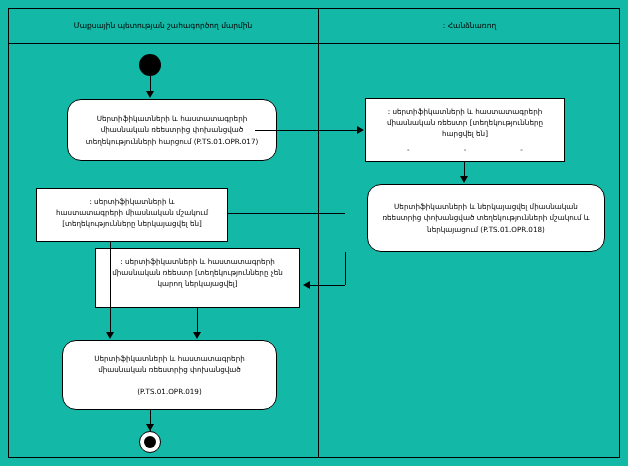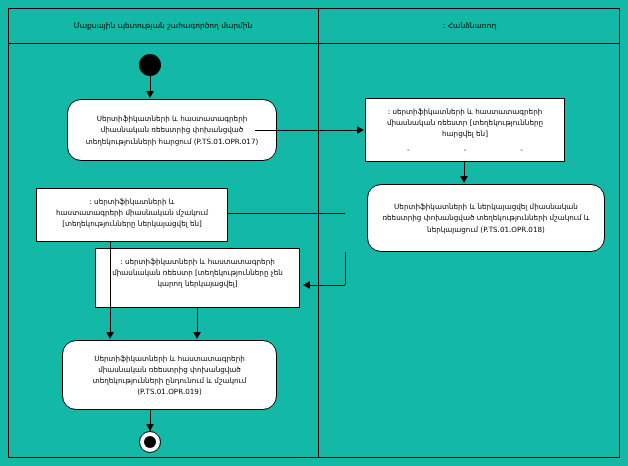--- a/index.html
+++ b/index.html
@@ -242,21 +242,21 @@
   <div class="edge-v" style="left:110px; top:242px; height:91px;"></div>
   <div class="arrow arrow-down" style="left:106px; top:332px;"></div>
 
   <div class="edge-v" style="left:197px; top:308px; height:25px;"></div>
   <div class="arrow arrow-down" style="left:193px; top:332px;"></div>
 
   <div class="node activity" id="activity-019" style="left:40px; top:340px; width:215px; height:70px;">
     <span class="txt">
       <span>Սերտիֆիկատների և հաստատագրերի</span><br>
       <span>միասնական ռեեստրից փոխանցված</span><br>
-      <span>տեղեկությունների ընդունում և մշակում</span><br>
+      <br>
       <span>(P.TS.01.OPR.019)</span>
     </span>
   </div>
 
   <div class="edge-v" style="left:150px; top:410px; height:21px;"></div>
   <div class="arrow arrow-down" style="left:146px; top:424px;"></div>
 
   <div class="end-node" style="left:139px; top:431px;"></div>
 
 </div>

